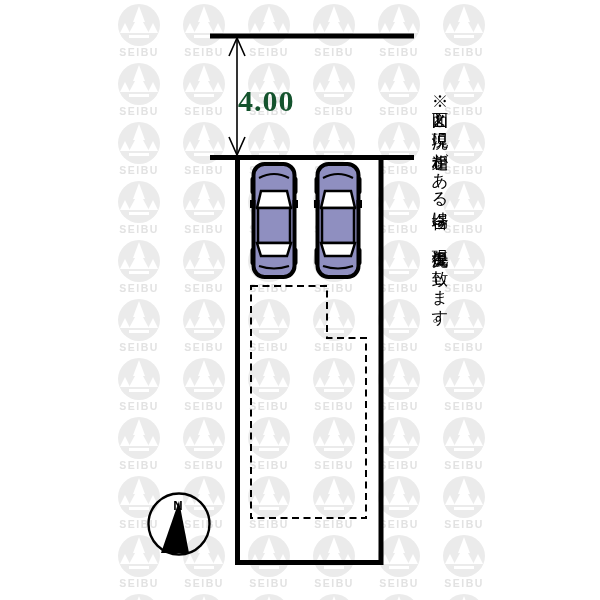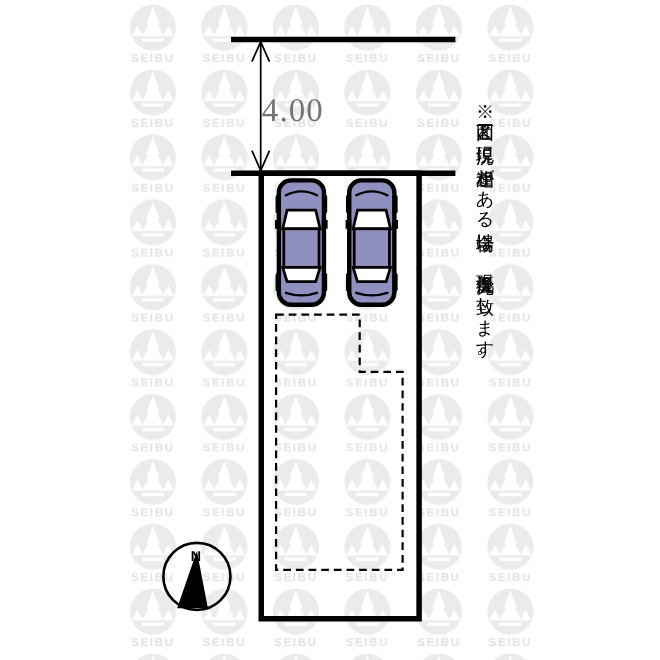--- a/index.html
+++ b/index.html
@@ -15,22 +15,22 @@
     position: absolute;
     left: 0; top: 0;
     width: 600px; height: 600px;
   }
   .dim-label {
     position: absolute;
     left: 238px;
     top: 84px;
     font-family: "Liberation Serif", serif;
     font-size: 30px;
-    font-weight: normal;
-    color: #737373;
+    font-weight: bold;
+    color: #14532d;
     letter-spacing: 1px;
     white-space: nowrap;
     z-index: 5;
   }
   .note {
     position: absolute;
     left: 429px;
     top: 83px;
     height: 470px;
     writing-mode: vertical-rl;

